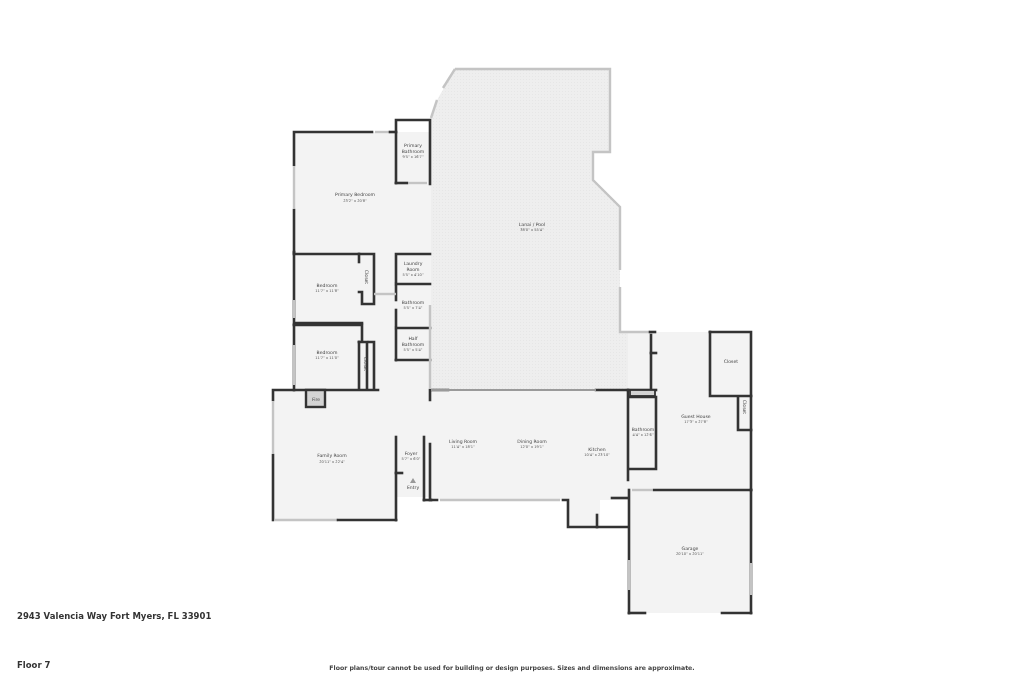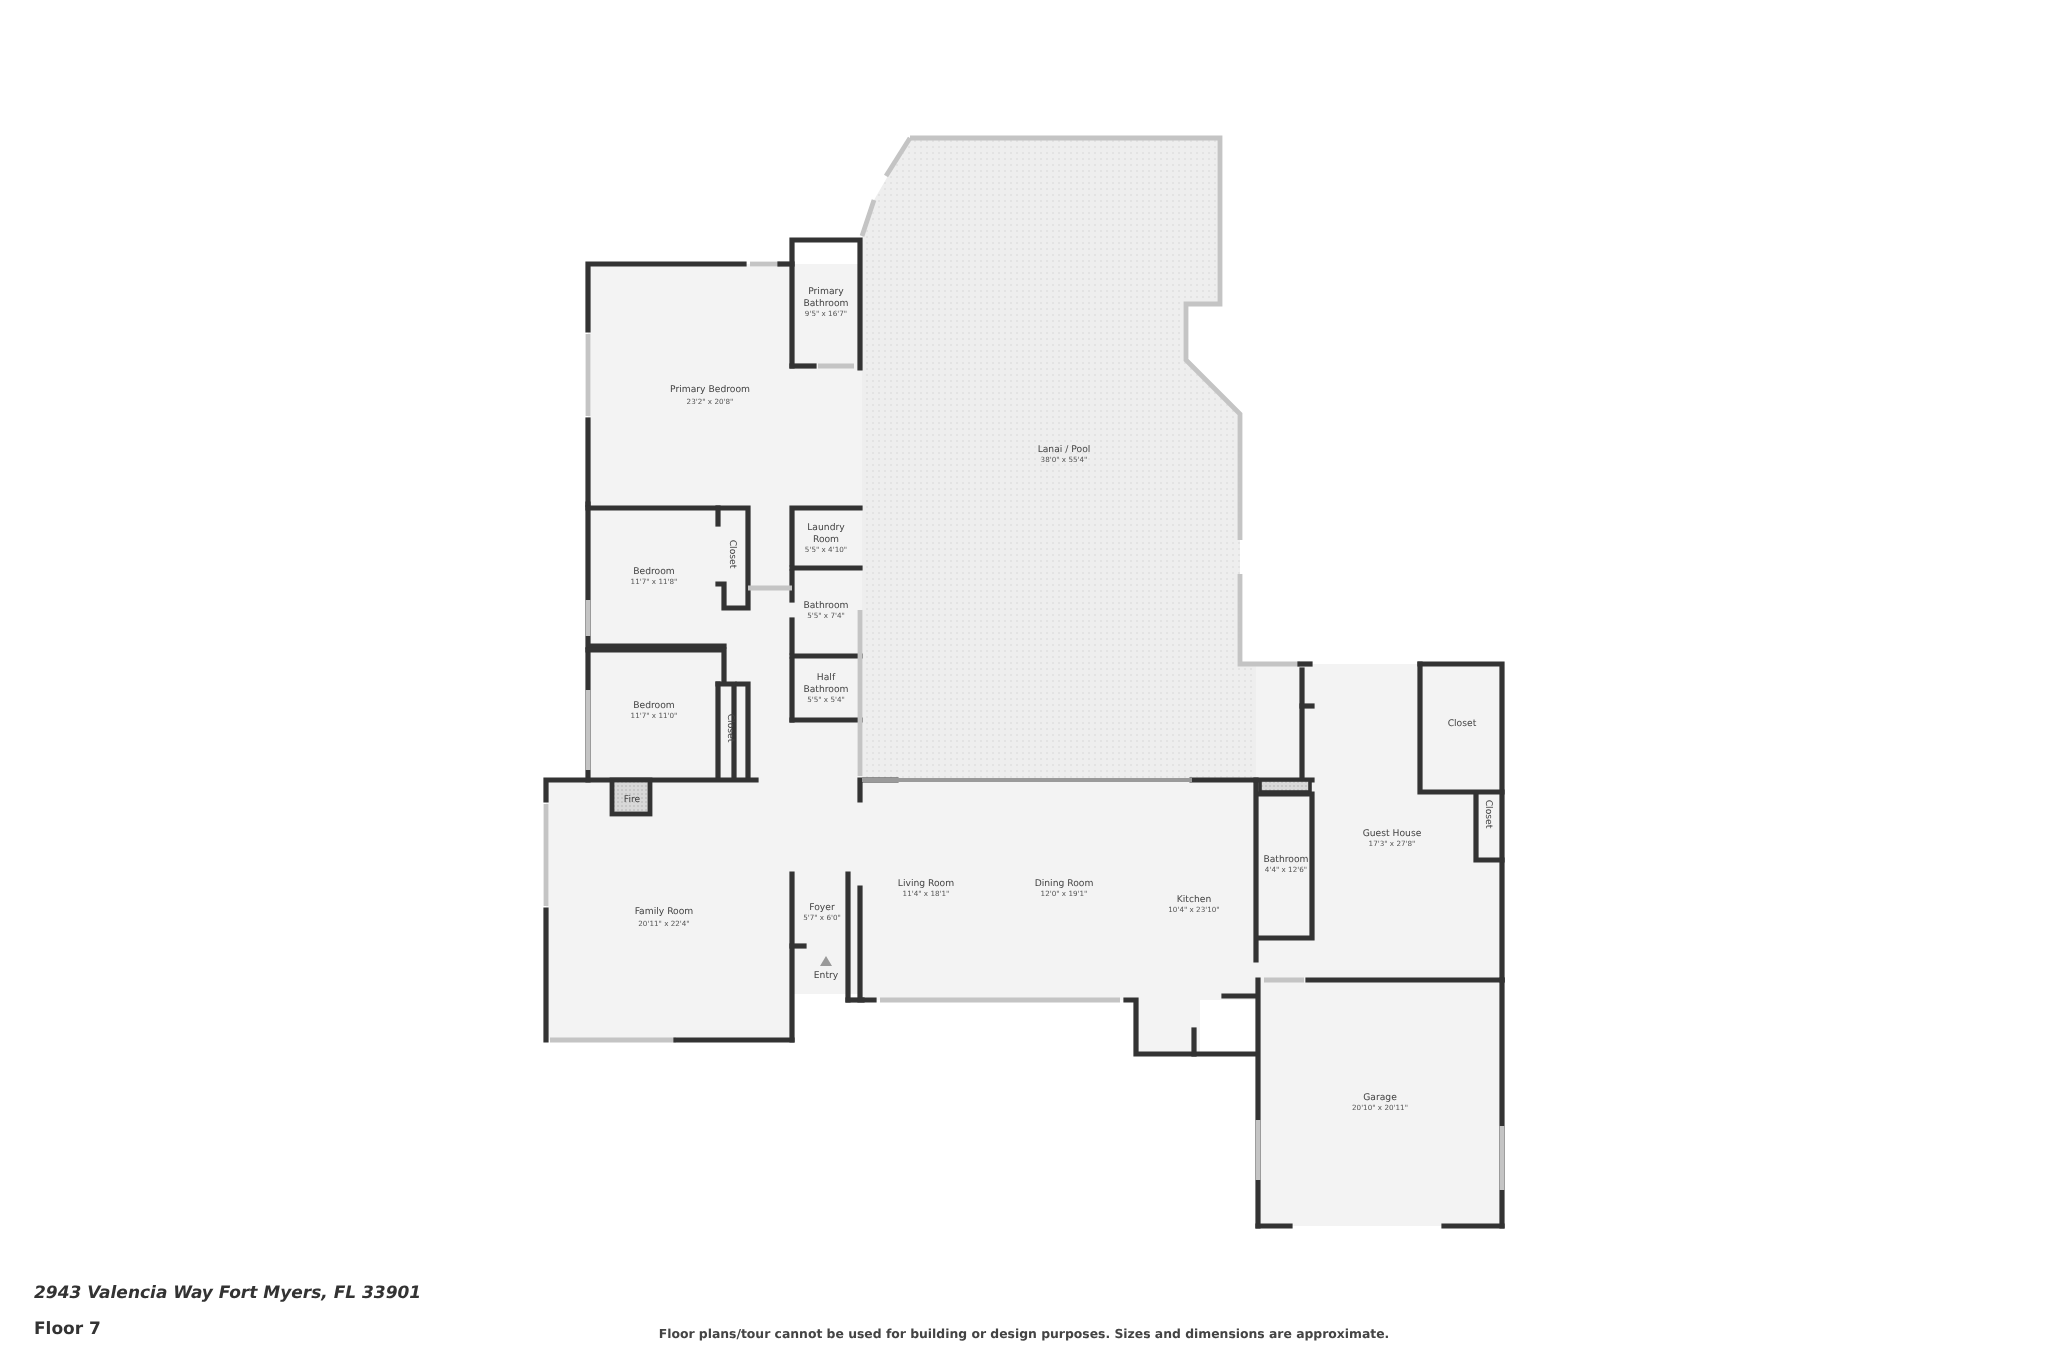--- a/index.html
+++ b/index.html
@@ -3,21 +3,21 @@
 <meta charset="utf-8">
 <style>
   html, body { margin: 0; padding: 0; background: #ffffff; }
   body { width: 1024px; height: 682px; position: relative; overflow: hidden; font-family: "DejaVu Sans", sans-serif; }
   #plan { position: absolute; left: 0; top: 0; width: 1024px; height: 682px; }
   .wall { stroke: #333333; stroke-width: 2.6; fill: none; stroke-linecap: square; }
   .thin { stroke: #9a9a9a; stroke-width: 2; fill: none; }
   .window { stroke: #c4c4c4; stroke-width: 2.4; fill: none; }
   .room-name { font-family: "DejaVu Sans", sans-serif; font-size: 4.6px; fill: #444; text-anchor: middle; }
   .room-dim { font-family: "DejaVu Sans", sans-serif; font-size: 3.6px; fill: #555; text-anchor: middle; }
-  .footer-addr { position: absolute; left: 17px; top: 642px; font-family: "DejaVu Sans", sans-serif; font-weight: bold; font-size: 8.5px; color: #333; font-style: italic; }
+  .footer-addr { position: absolute; left: 17px; top: 611px; font-family: "DejaVu Sans", sans-serif; font-weight: bold; font-size: 8.5px; color: #333; }
   .footer-floor { position: absolute; left: 17px; top: 660px; font-family: "DejaVu Sans", sans-serif; font-weight: bold; font-size: 8.5px; color: #333; }
   .footer-disclaimer { position: absolute; left: 0; width: 1024px; top: 664px; text-align: center; font-family: "DejaVu Sans", sans-serif; font-weight: bold; font-size: 6.2px; color: #444; }
   .footer-disclaimer span { position: relative; left: 0px; }
 </style>
 </head>
 <body>
 
 <svg id="plan" viewBox="0 0 1024 682" xmlns="http://www.w3.org/2000/svg">
   <defs>
     <pattern id="lanaiPattern" width="3" height="3" patternUnits="userSpaceOnUse">

